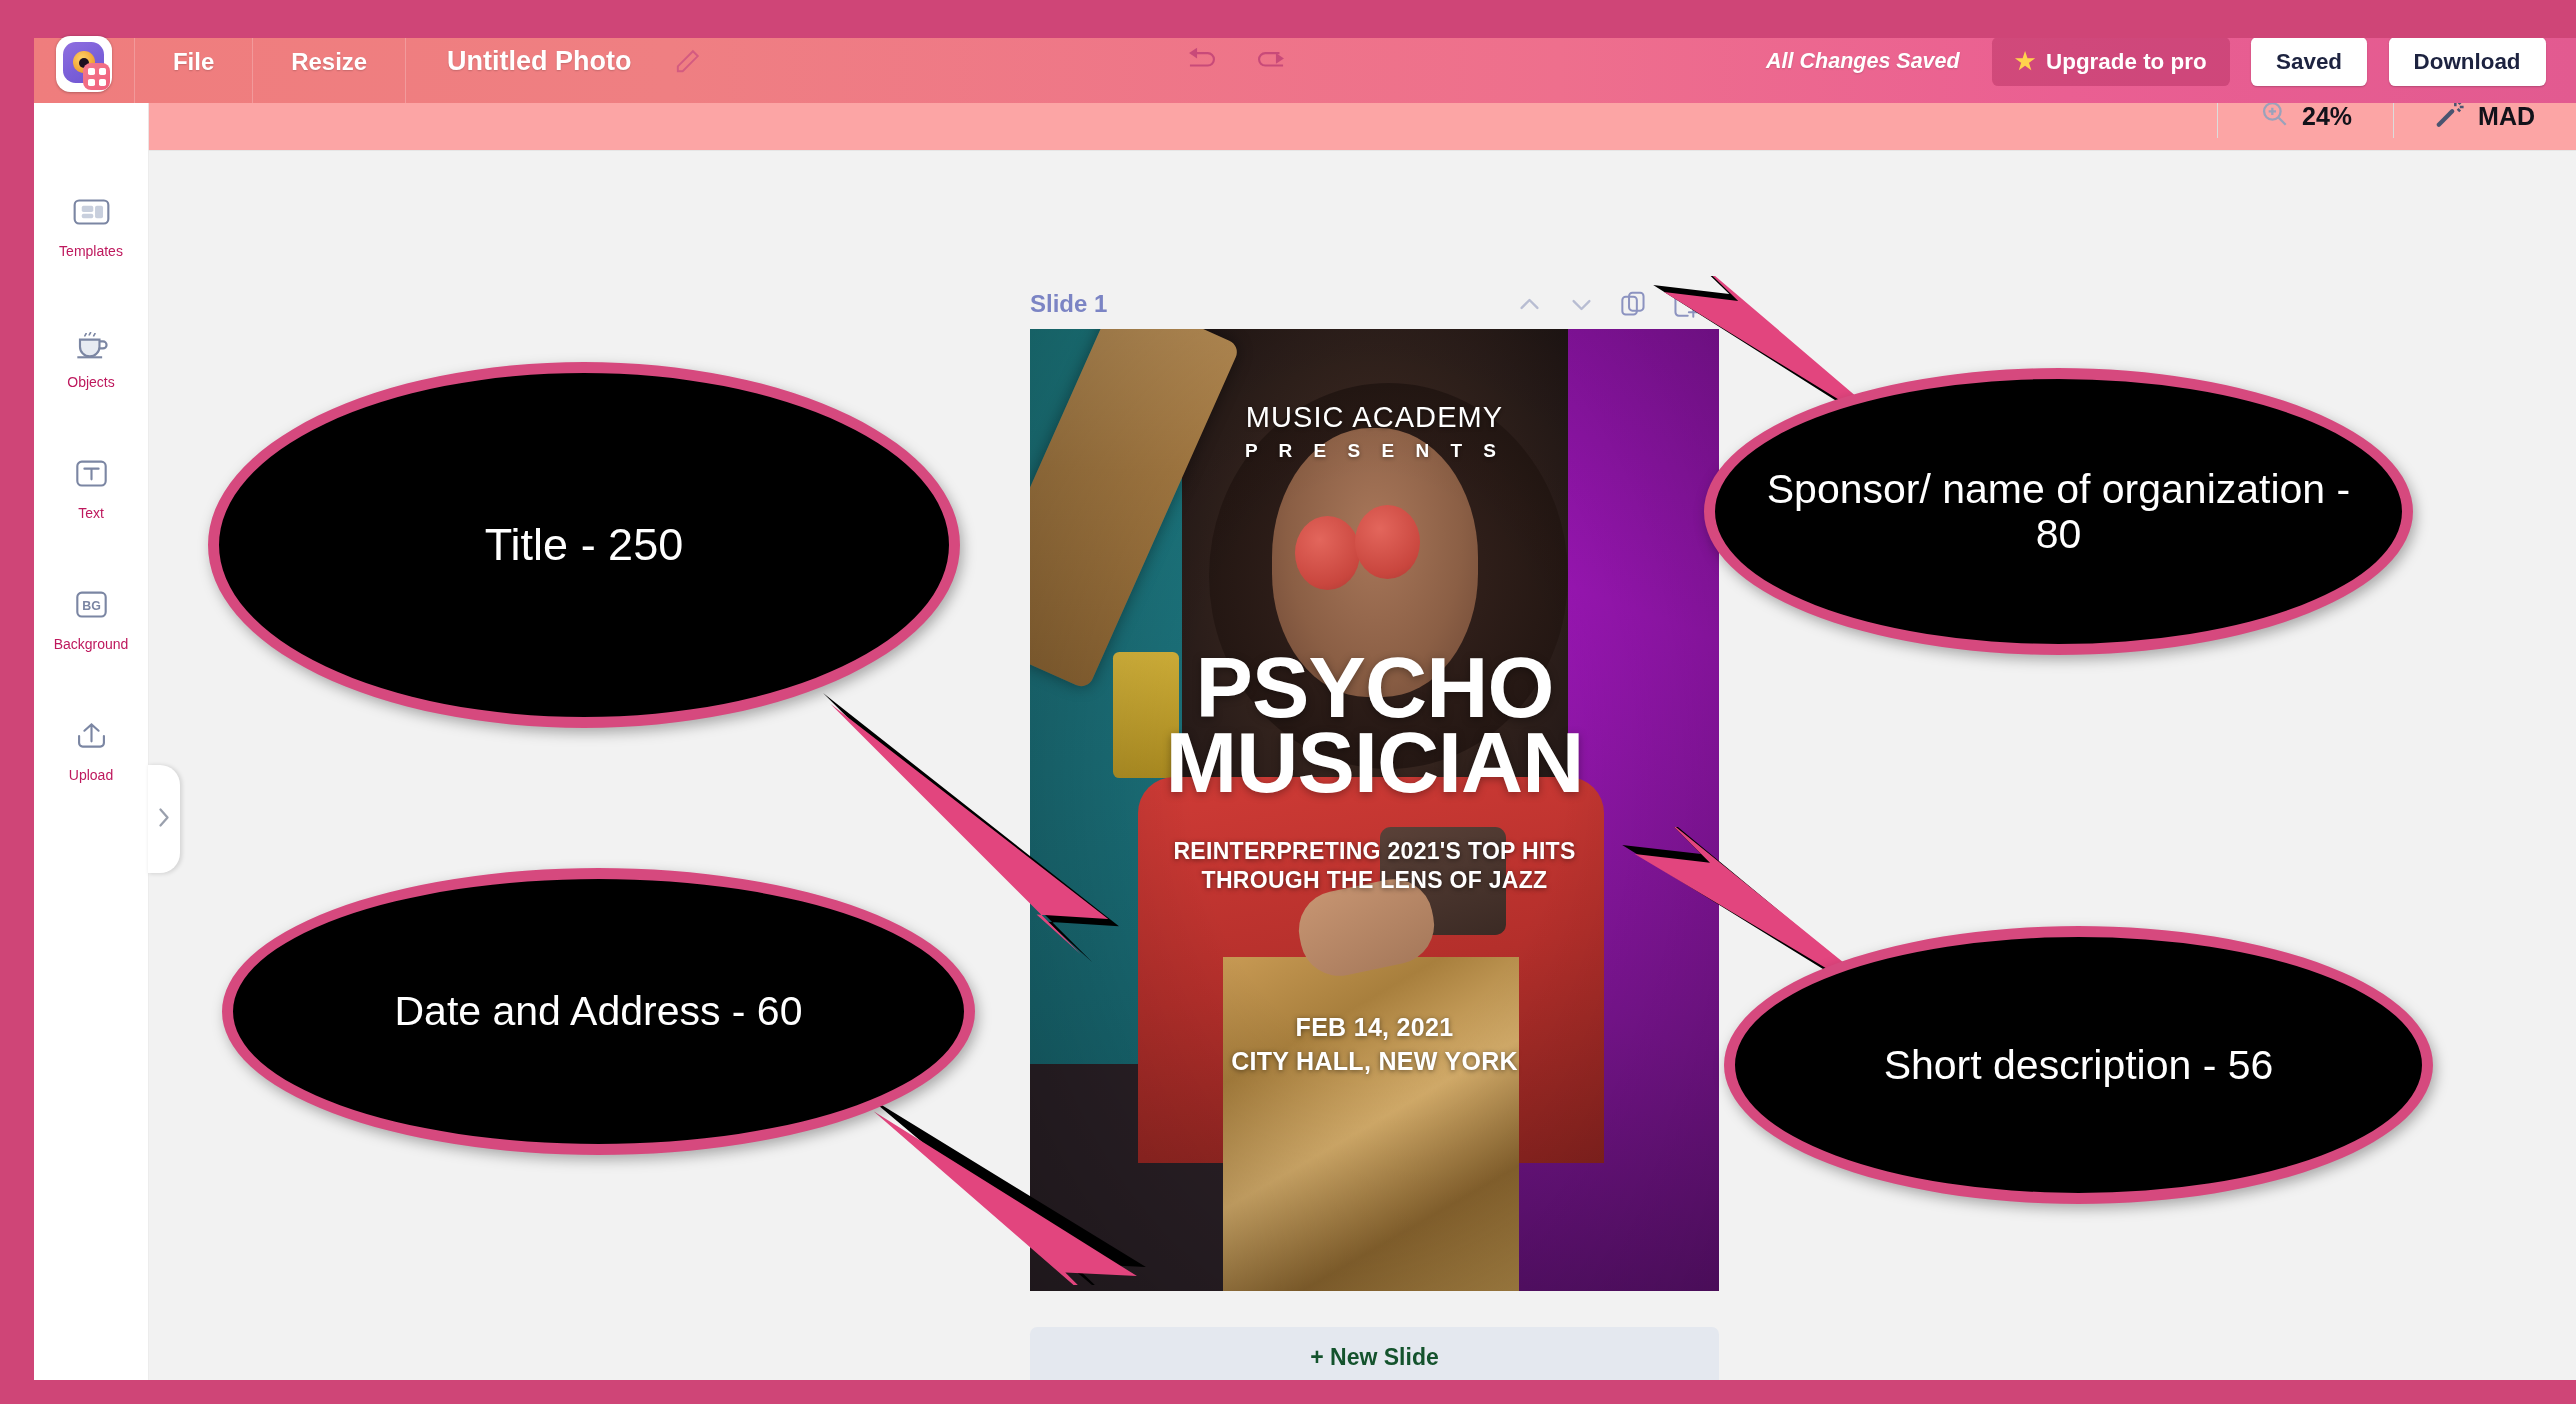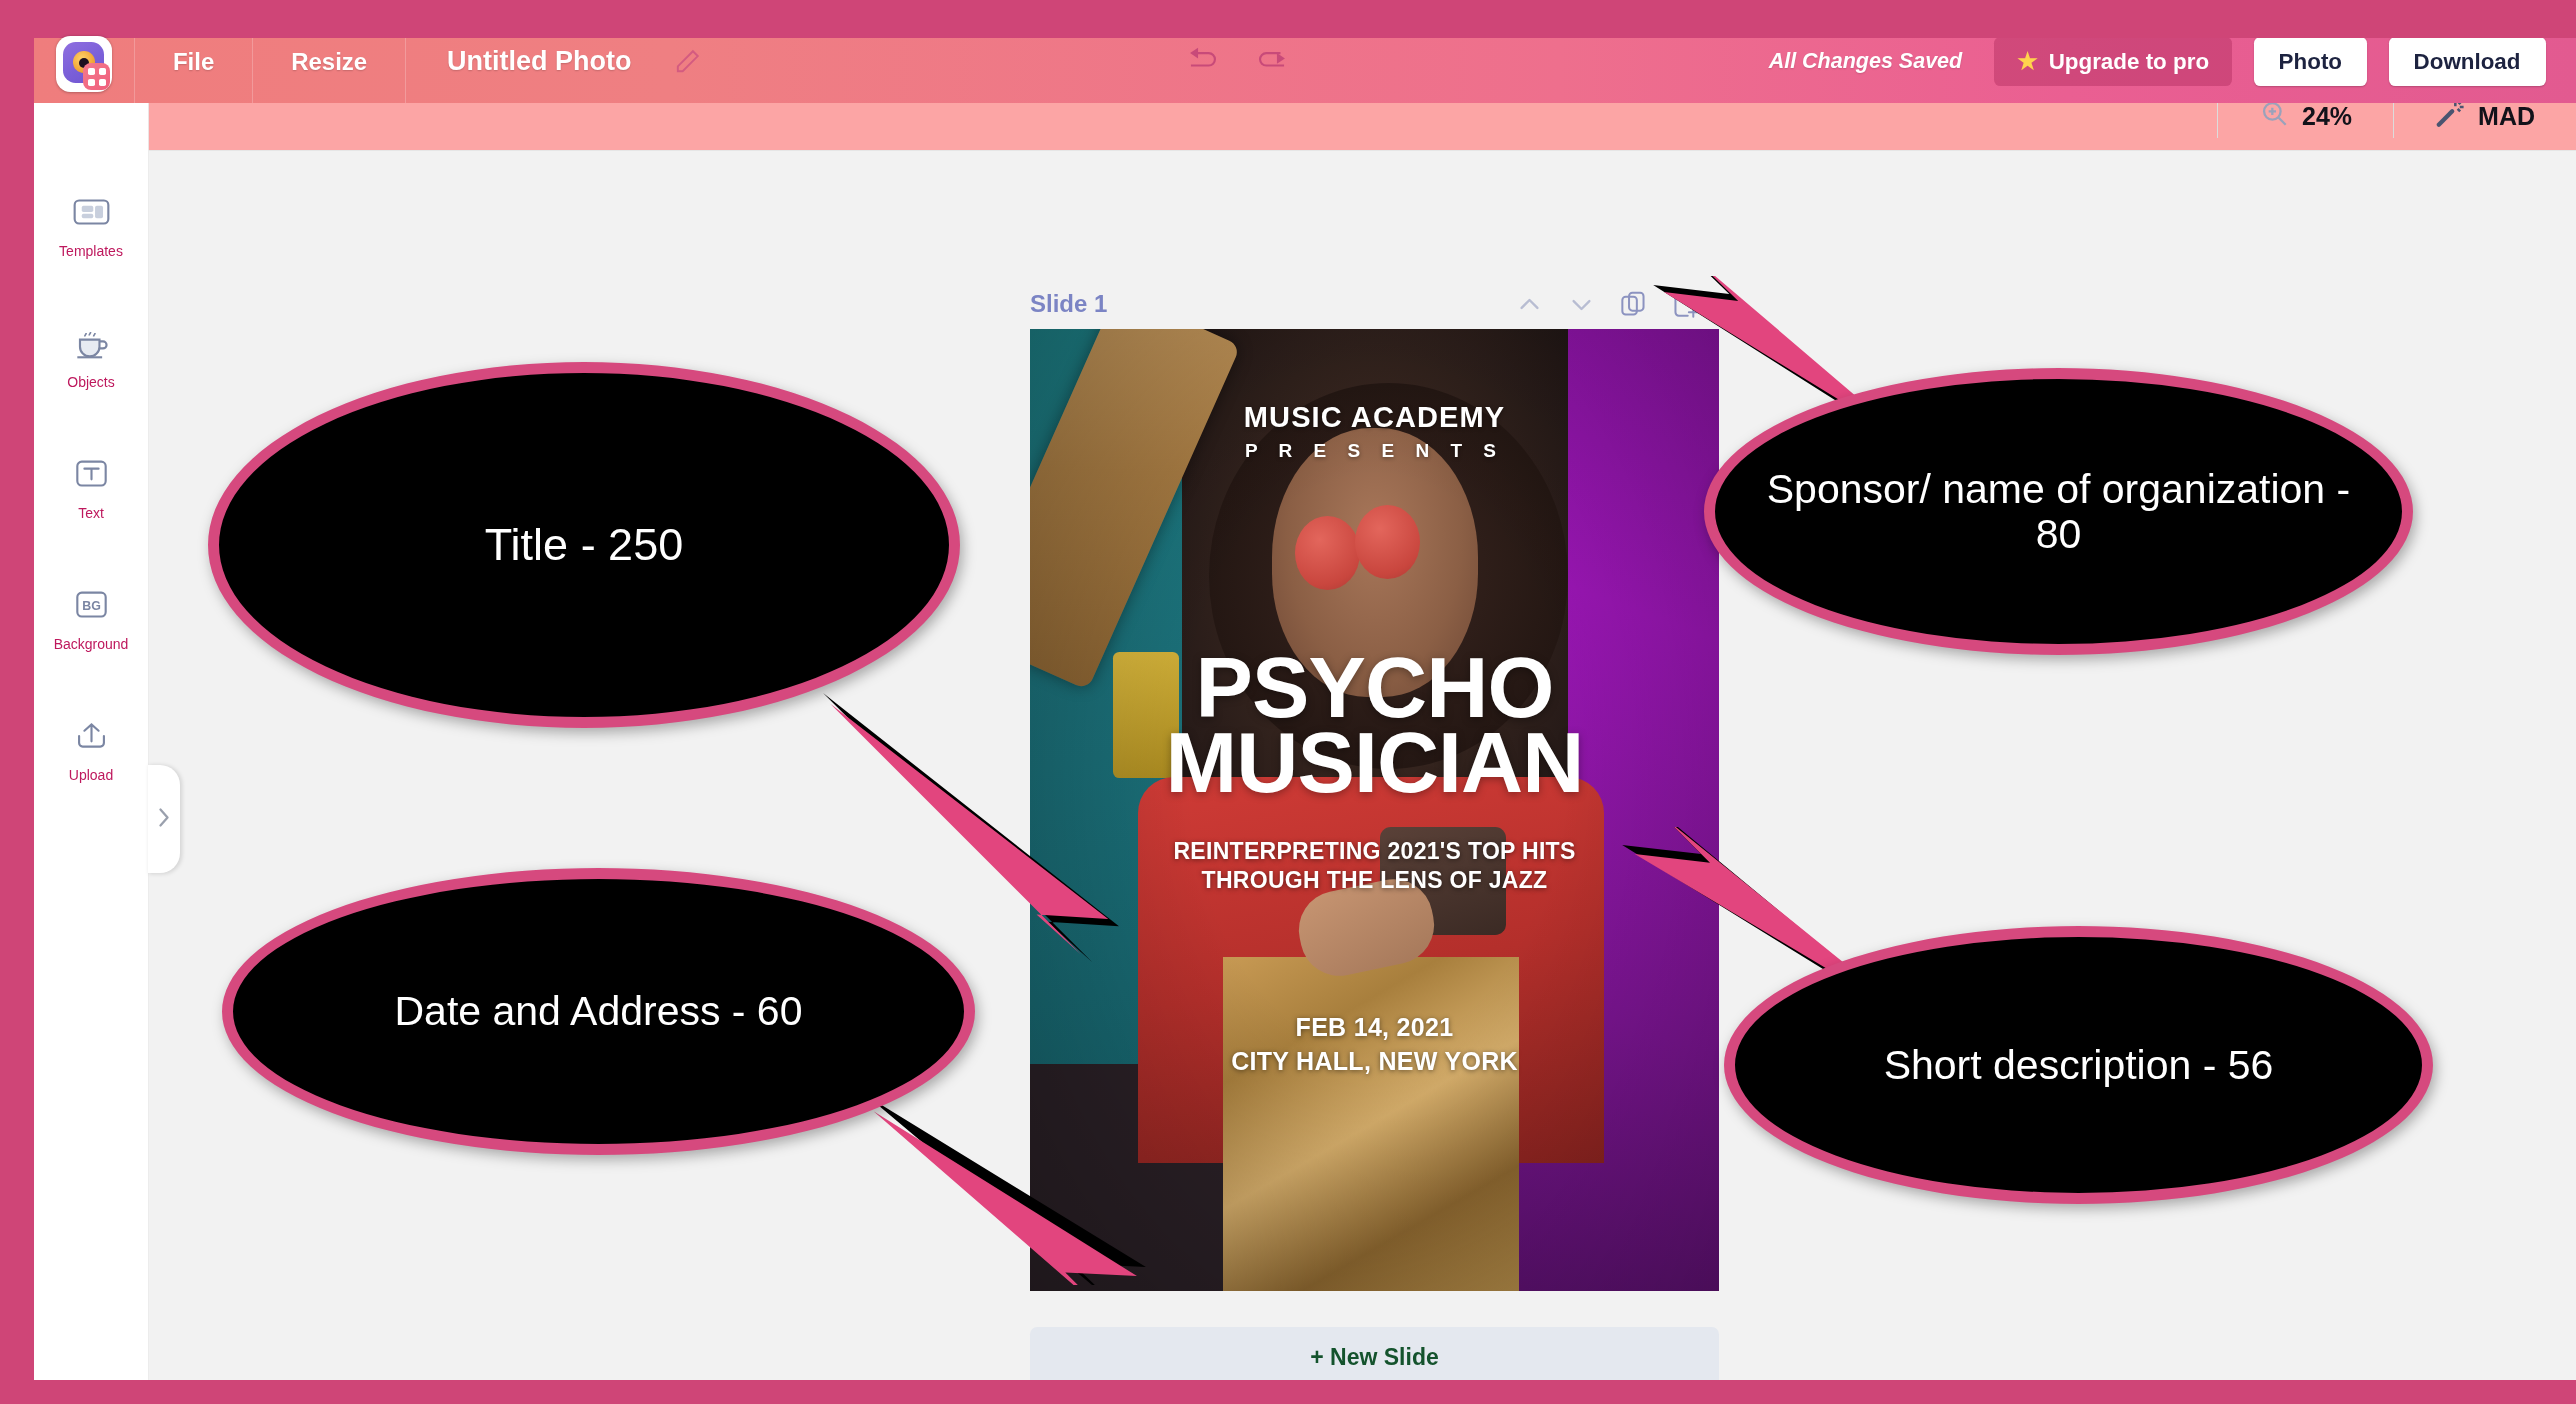--- a/index.html
+++ b/index.html
@@ -230,21 +230,21 @@
   }
   .bg-handl {
     position:absolute; left: 269px; top: 556px; width: 135px; height: 85px;
     background: linear-gradient(160deg,#c79572,#a5785a); border-radius: 39px;
     transform: rotate(-12deg);
   }
   .bg-vig { position:absolute; inset:0; background: radial-gradient(ellipse at 50% 45%, rgba(0,0,0,0) 38%, rgba(0,0,0,.28) 100%); }
 
   .poster-txt { position:absolute; left:0; right:0; text-align:center; color:#fff; }
   .p-academy {
-    top: 72px; font-size: 29px; font-weight: 700; letter-spacing: 1.1px;
+    top: 72px; font-size: 29px; font-weight: 400; letter-spacing: 1.1px;
     text-shadow: 0 0.9px 4.5px rgba(0,0,0,.45);
   }
   .p-presents {
     top: 111px; font-size: 19px; font-weight: 800; letter-spacing: 8px;
     text-shadow: 0 0.9px 4.5px rgba(0,0,0,.45);
   }
   .p-title1 {
     top: 316px; font-size: 86px; font-weight: 800; line-height: .98; letter-spacing: -0.9px;
     text-shadow: 0 1.8px 9px rgba(0,0,0,.35);
   }
@@ -338,21 +338,21 @@
 
     <div class="tb-spacer"></div>
 
     <div class="saved-text">All Changes Saved</div>
 
     <div class="upgrade-btn">
       <span class="star-ico">★</span>
       <span>Upgrade to pro</span>
     </div>
 
-    <div class="wbtn">Photo</div>
+    <div class="wbtn">Saved</div>
     <div class="wbtn last">Download</div>
   </div>
 
   <div id="workspace">
 
     <div id="subbar">
       <div class="sb-sep"></div>
       <div class="sb-item">
         <span>
           <svg width="30.5" height="30.5" viewBox="0 0 24 24" fill="none" stroke="#9aa2bb" stroke-width="1.8">

